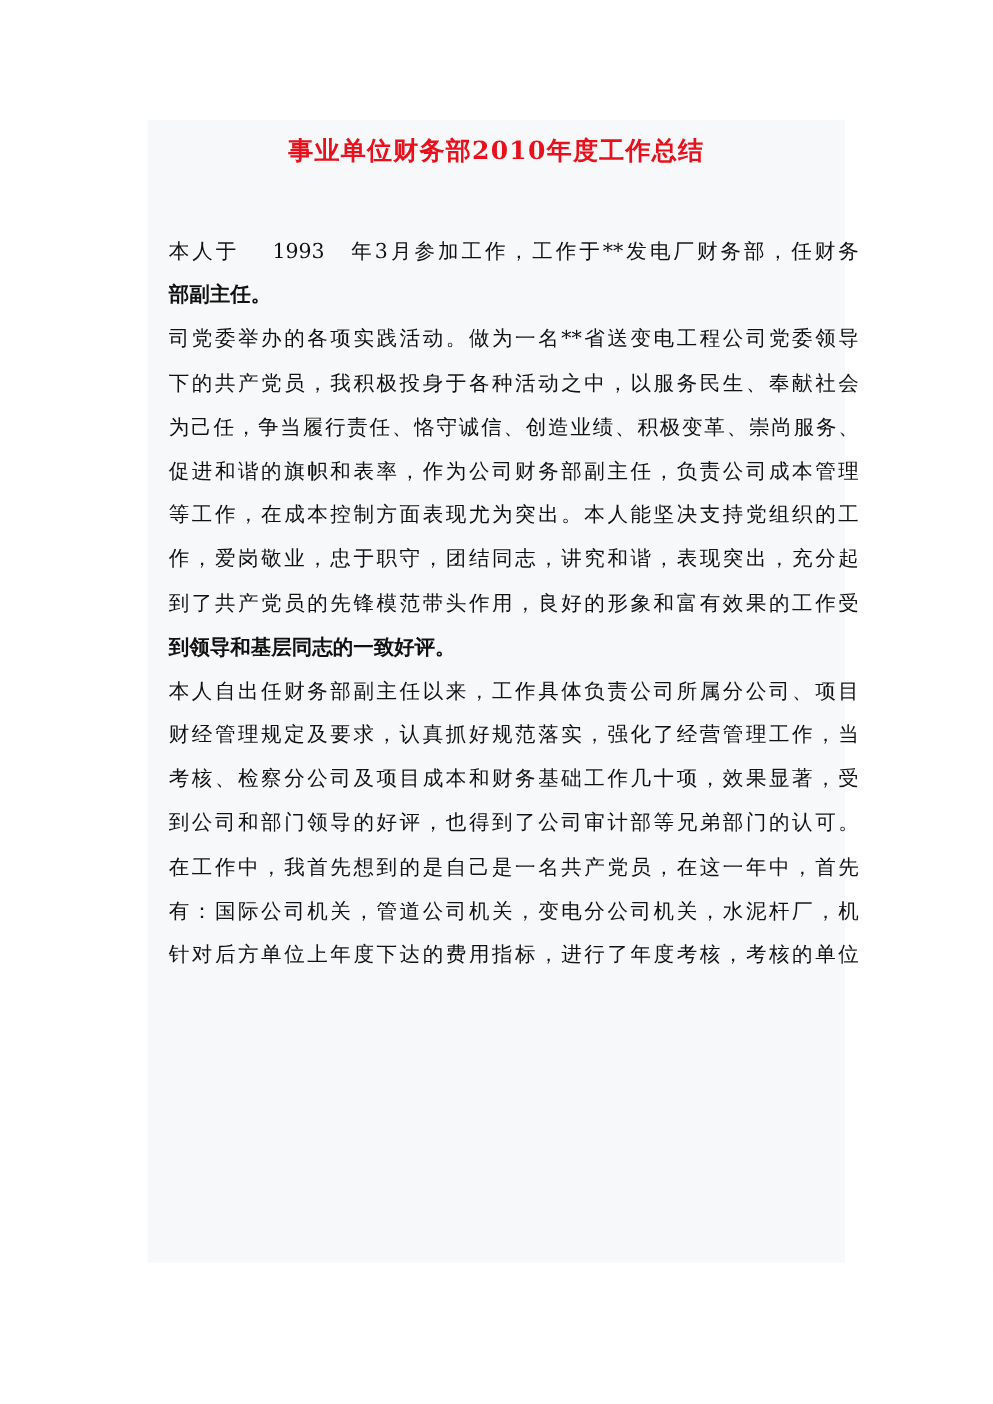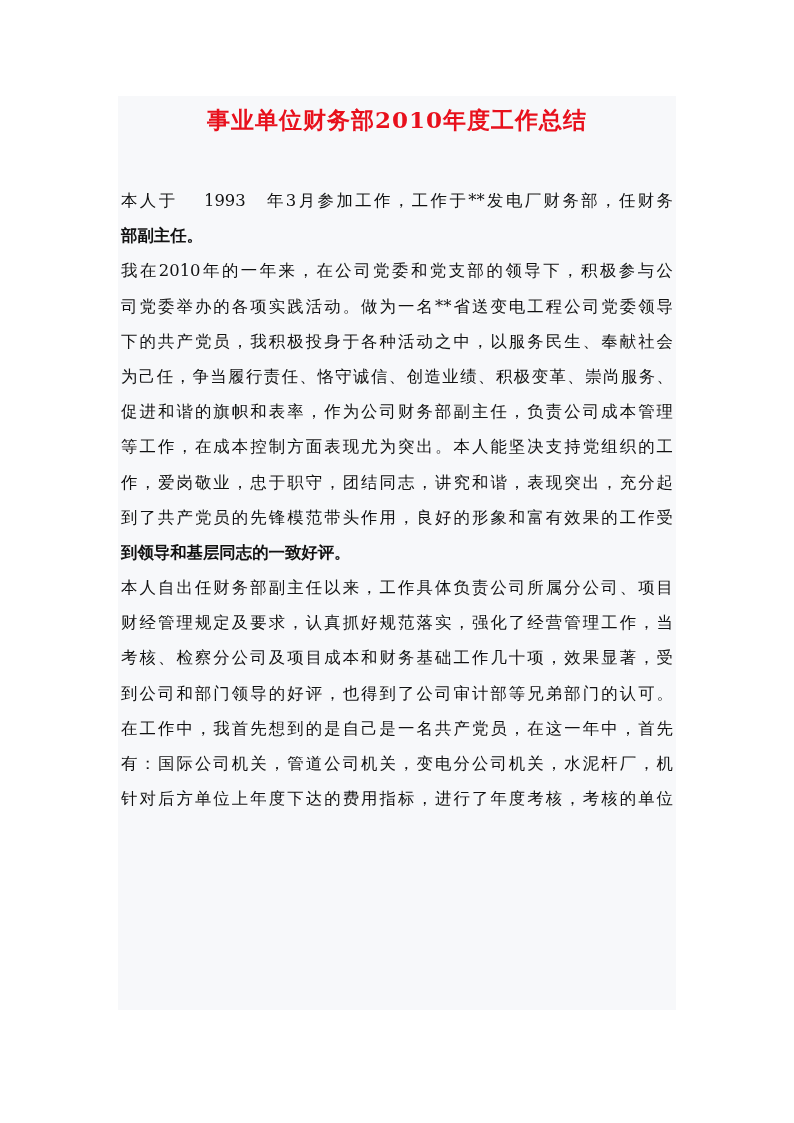--- a/index.html
+++ b/index.html
@@ -23,27 +23,27 @@
     }
     .title {
       position: absolute;
       left: 0;
       top: 6px;
       width: 558px;
       text-align: center;
       color: #e8101c;
       font-family: "DejaVu Serif", "Liberation Serif", serif;
       font-weight: bold;
-      font-size: 23px;
+      font-size: 20px;
       line-height: 36px;
       letter-spacing: 1px;
     }
     .body-text {
       position: absolute;
-      left: 3px;
+      left: 17px;
       top: 87px;
       width: 552px;
       font-family: "DejaVu Serif", "Liberation Serif", serif;
       font-size: 16.4px;
       color: #111111;
       line-height: 35.2px;
     }
     .line {
       display: block;
       white-space: nowrap;
@@ -63,21 +63,20 @@
   <div class="title">事业单位财务部2010年度工作总结</div>
 
   <div class="body-text">
 
     <div>
       <span class="line">本人于　 1993　年3月参加工作，工作于**发电厂财务部，任财务</span>
       <span class="line last">部副主任。</span>
     </div>
 
     <div>
-      <span class="line">我在2010年的一年来，在公司党委和党支部的领导下，积极参与公</span>
       <span class="line">司党委举办的各项实践活动。做为一名**省送变电工程公司党委领导</span>
       <span class="line">下的共产党员，我积极投身于各种活动之中，以服务民生、奉献社会</span>
       <span class="line">为己任，争当履行责任、恪守诚信、创造业绩、积极变革、崇尚服务、</span>
       <span class="line">促进和谐的旗帜和表率，作为公司财务部副主任，负责公司成本管理</span>
       <span class="line">等工作，在成本控制方面表现尤为突出。本人能坚决支持党组织的工</span>
       <span class="line">作，爱岗敬业，忠于职守，团结同志，讲究和谐，表现突出，充分起</span>
       <span class="line">到了共产党员的先锋模范带头作用，良好的形象和富有效果的工作受</span>
       <span class="line last">到领导和基层同志的一致好评。</span>
     </div>
 

